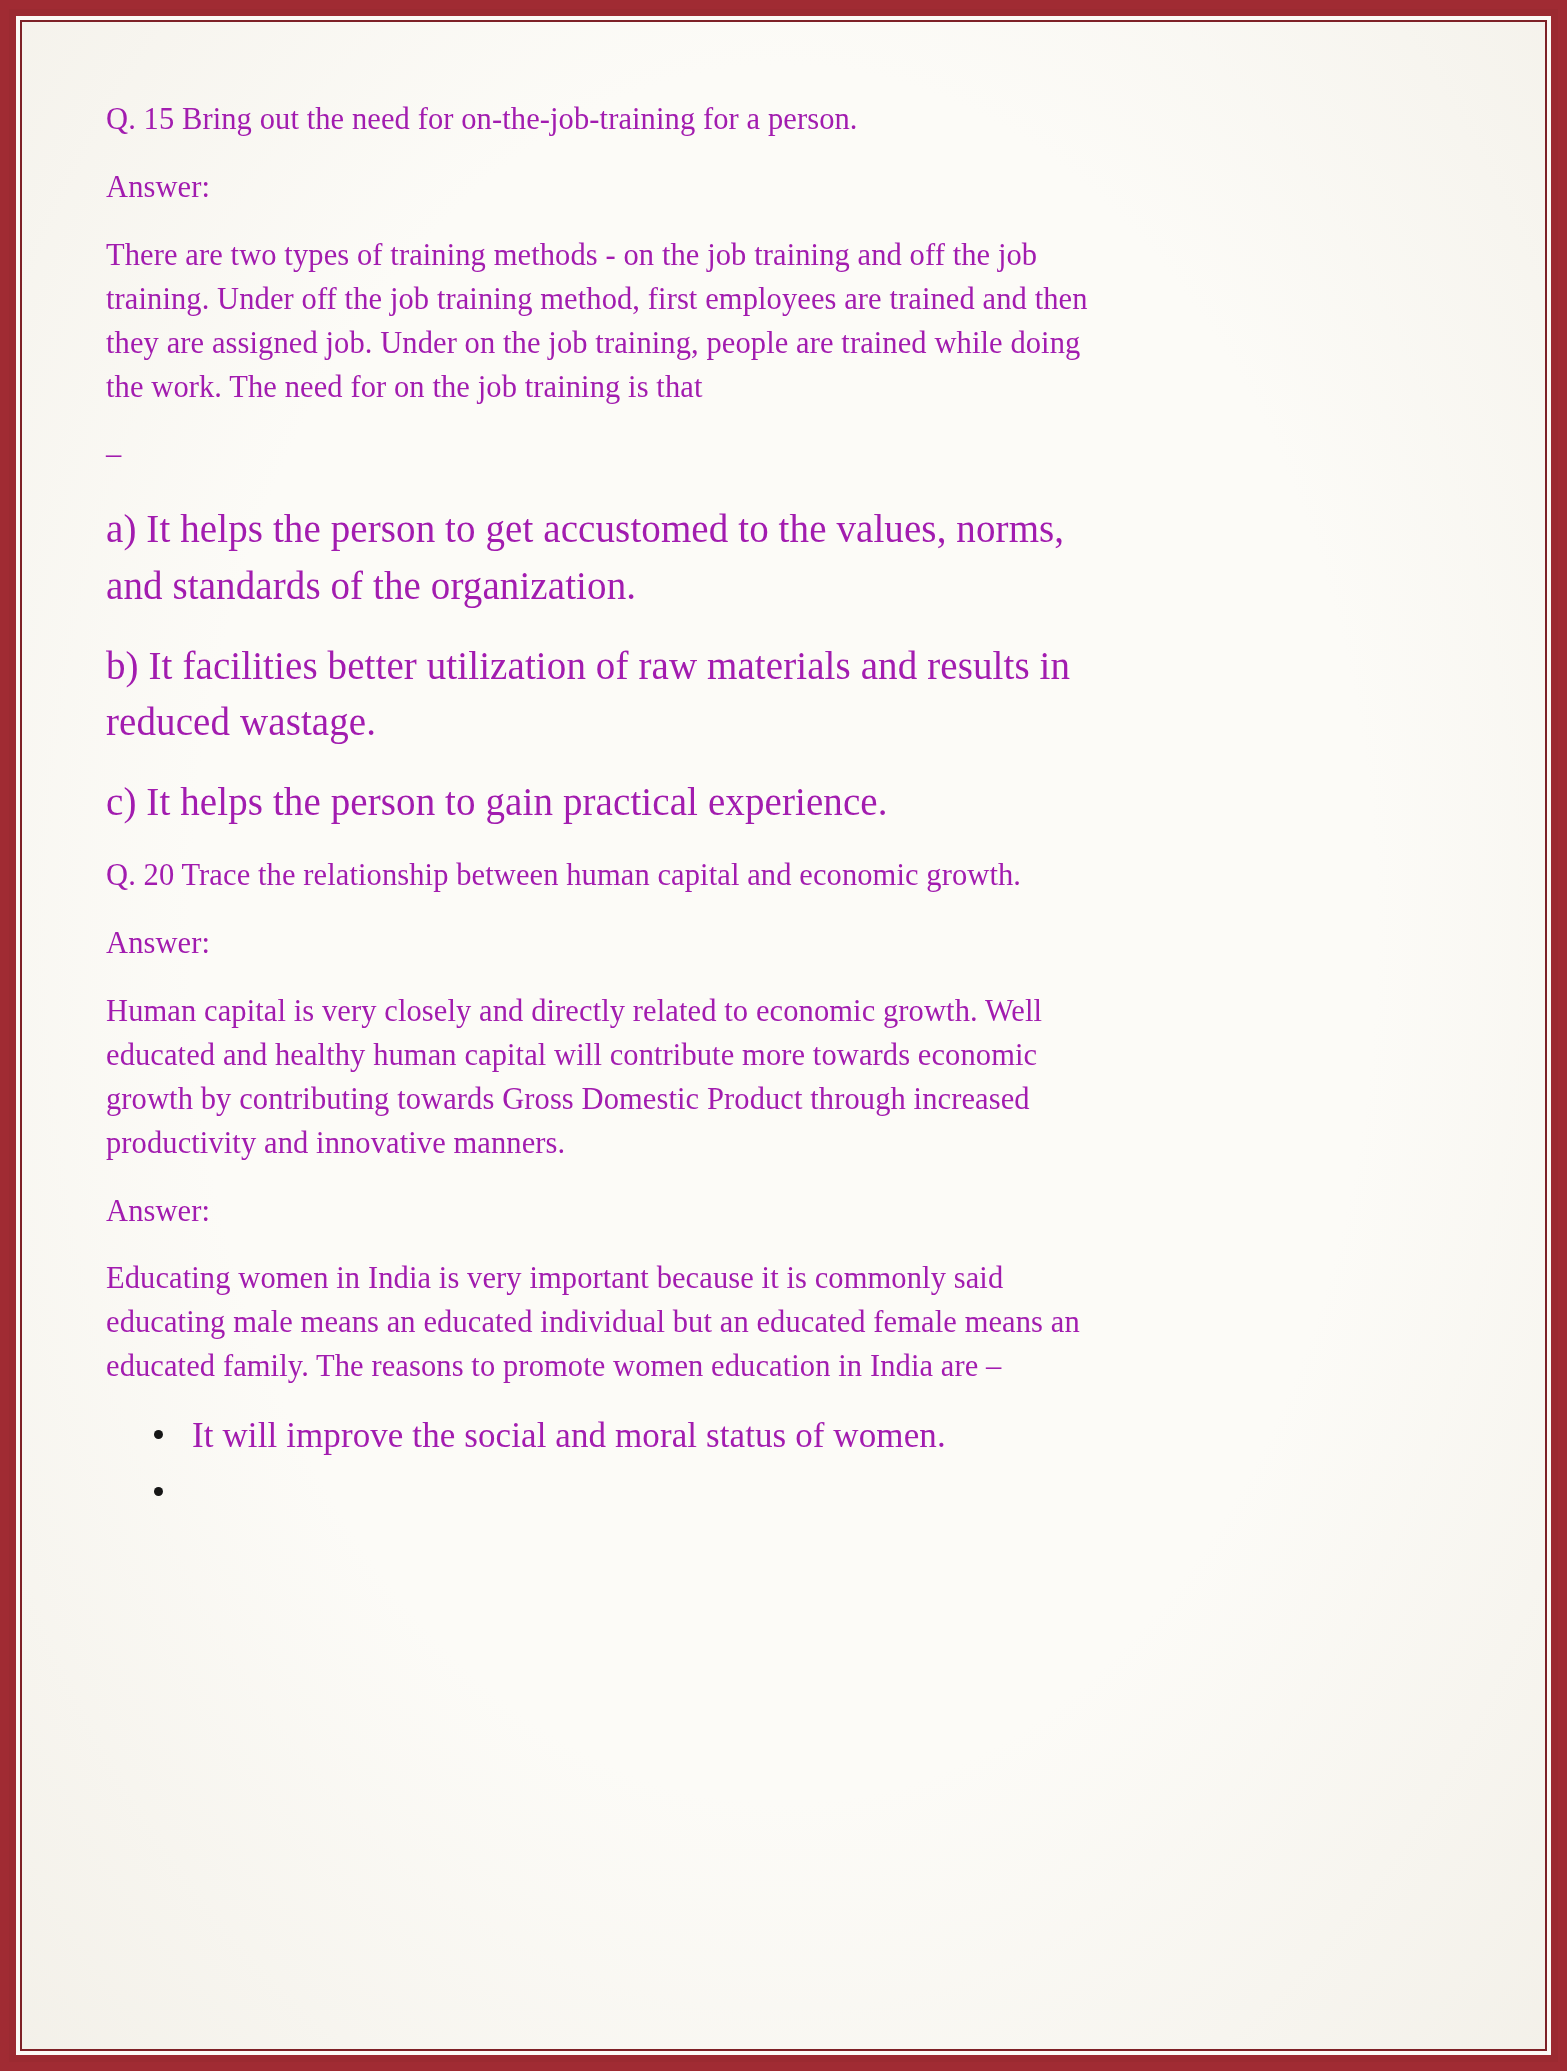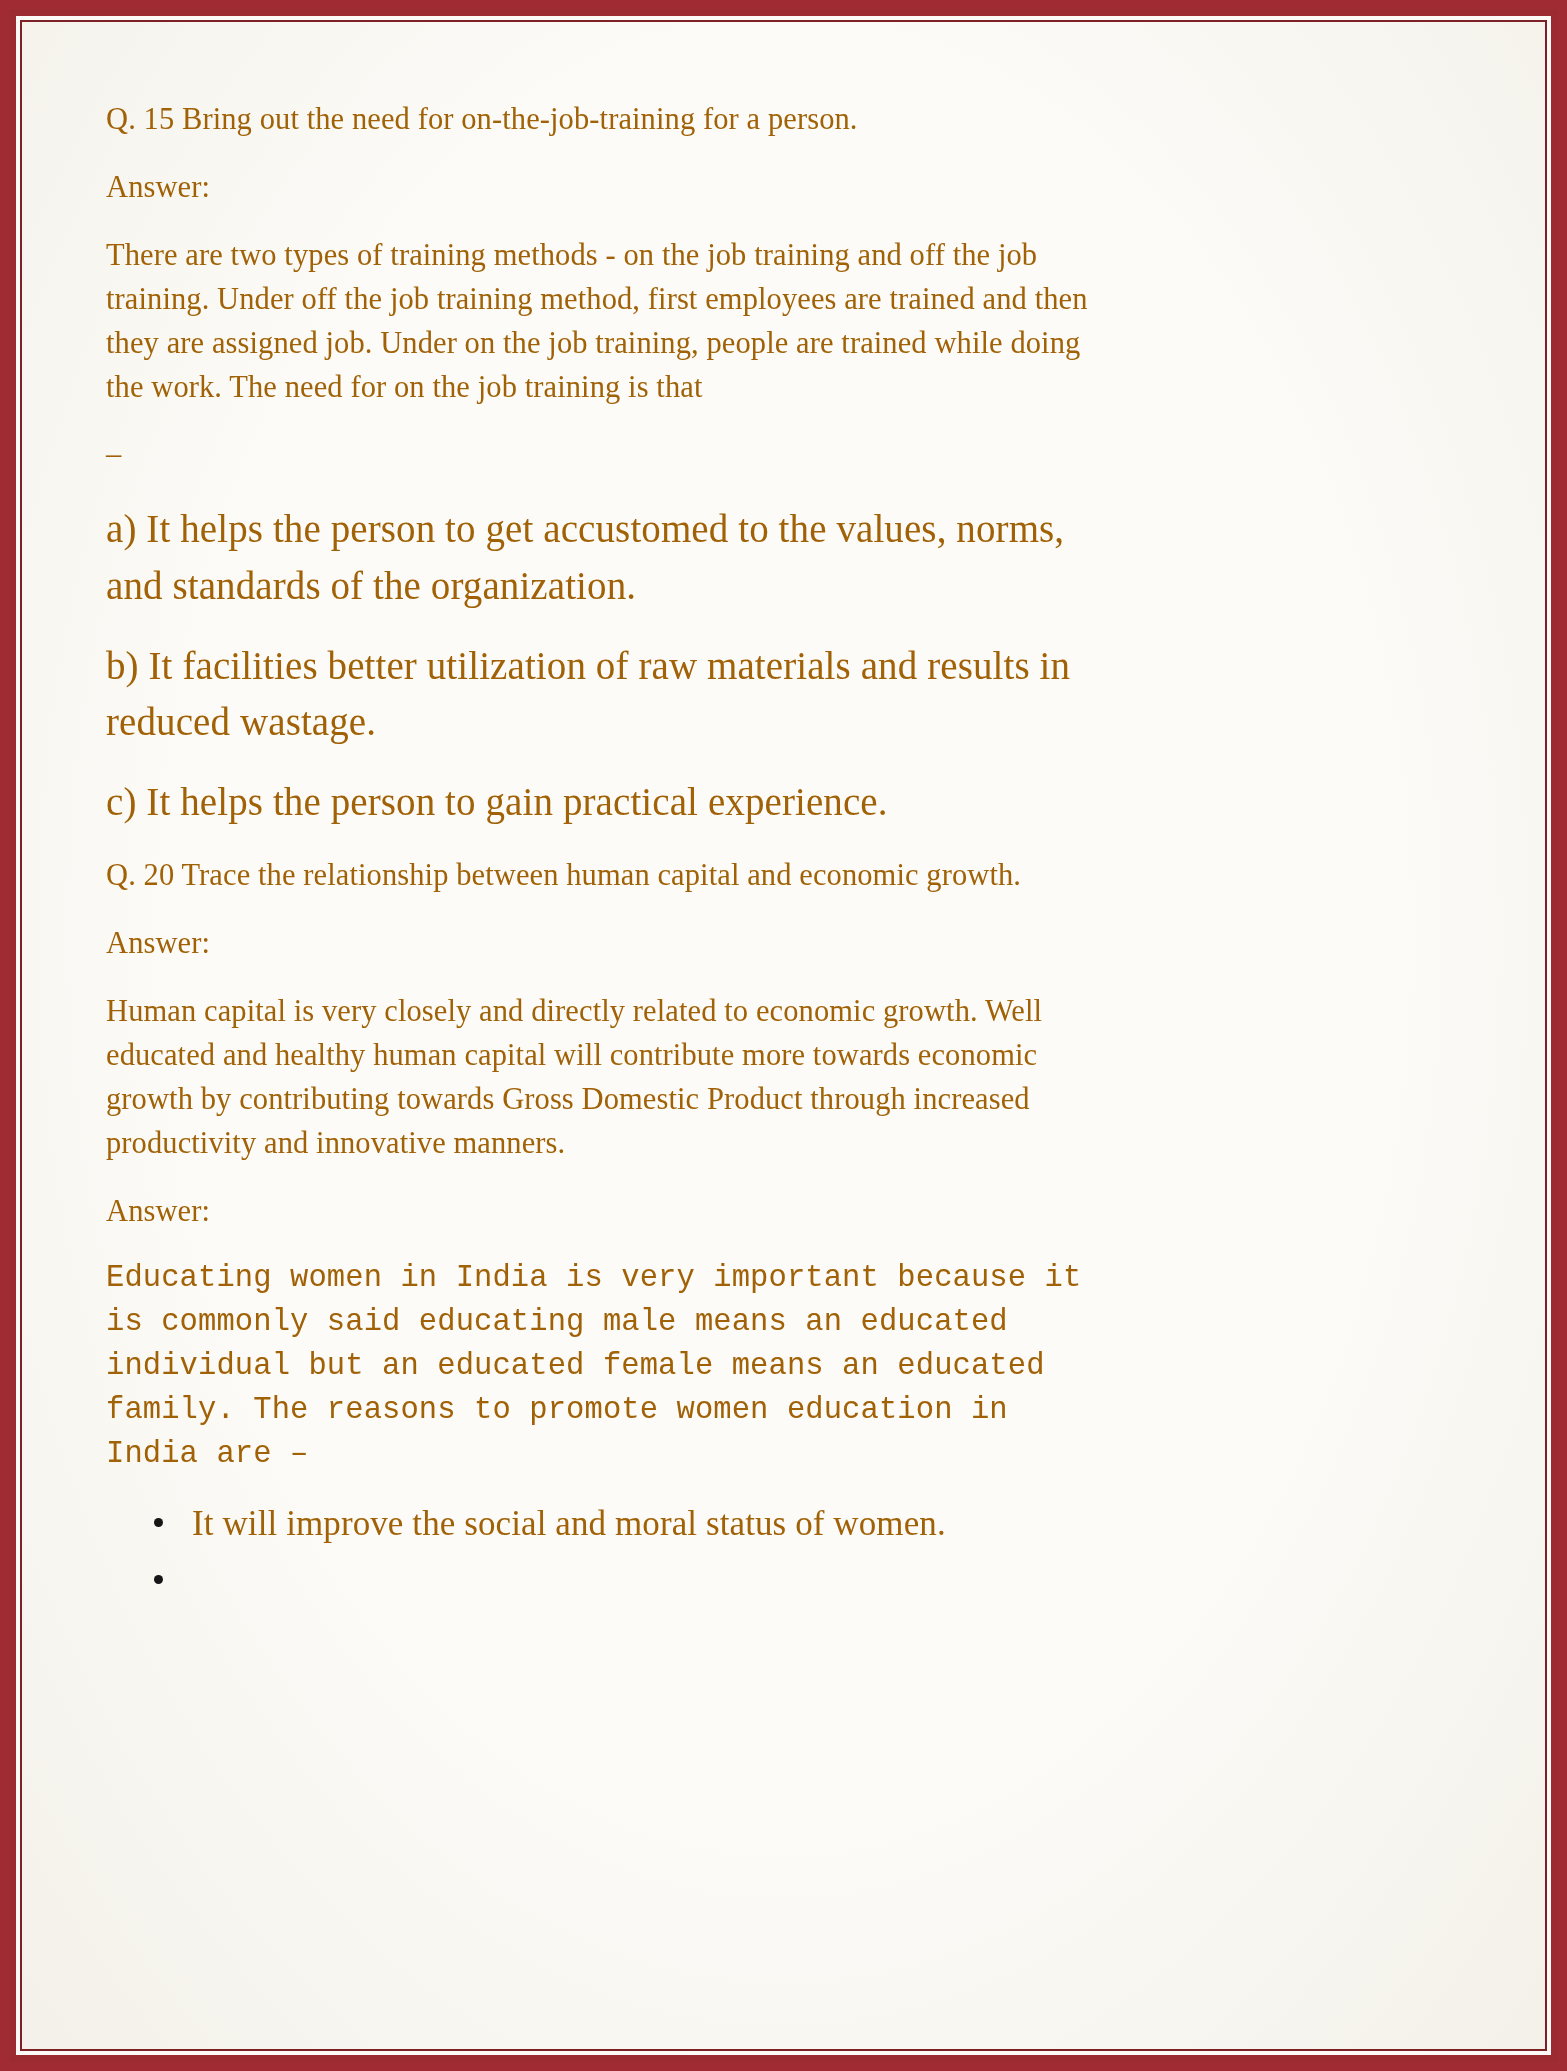--- a/index.html
+++ b/index.html
@@ -50,31 +50,31 @@
     background:
       radial-gradient(ellipse at 50% 45%, rgba(255,255,255,0) 55%, rgba(236,232,222,0.55) 100%);
   }
 
   
   #doc-body {
     position: absolute;
     left: 84px;
     top: 76px;
     width: 1010px;
-    color: #a16207;
+    color: #a21caf;
     font-size: 30.5px;
     line-height: 1.44;
     letter-spacing: 0.1px;
   }
 
   .block {
     margin: 0 0 24px 0;
     text-align: left;
   }
-  .block.tight { margin-bottom: 22px; font-family: Liberation Mono, monospace; }
+  .block.tight { margin-bottom: 22px; }
 
   .q-line   { font-size: 30.5px; }
   .ans-label{ font-size: 30.5px; }
   .para     { font-size: 30.5px; }
   .item     { font-size: 39px; margin-top: 24px; }
   .dash-line{ font-size: 30.5px; margin: 0 0 24px 0; }
 
   ul.bullets {
     list-style: none;
     margin: 16px 0 0 0;

